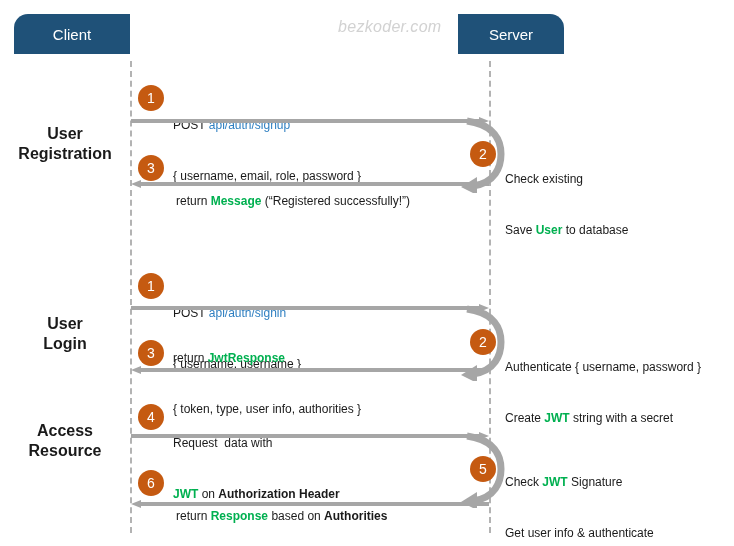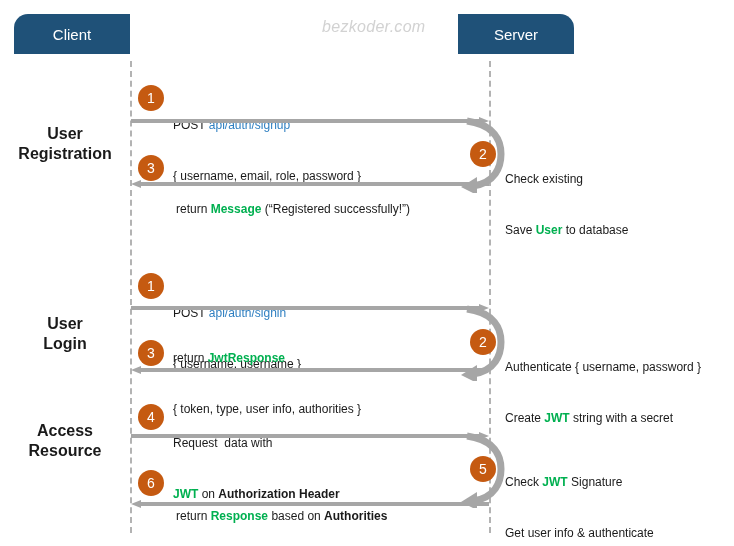--- a/index.html
+++ b/index.html
@@ -15,21 +15,21 @@
     position: relative;
     width: 734px;
     height: 546px;
     background: #ffffff;
     overflow: hidden;
   }
 
   
   .watermark {
     position: absolute;
-    left: 322px;
+    left: 338px;
     top: 18px;
     font-style: italic;
     font-size: 16px;
     color: #d2d2d2;
     letter-spacing: 0.3px;
     user-select: none;
   }
 
   
   .actor-box {
@@ -43,21 +43,21 @@
     align-items: center;
     justify-content: center;
   }
   .actor-client {
     left: 14px;
     width: 116px;
     border-top-left-radius: 14px;
   }
   .actor-server {
     left: 458px;
-    width: 116px;
+    width: 106px;
     border-top-right-radius: 14px;
   }
 
   
   .lifeline {
     position: absolute;
     top: 61px;
     height: 472px;
     width: 0;
     border-left: 2px dashed #b3b3b3;
@@ -184,21 +184,21 @@
       <polygon points="16,62 16,80 0,72" fill="#a6a6a6"></polygon>
     </svg>
   </div>
   <div class="badge" style="left:470px; top:141px;">2</div>
   <div class="msg" style="left:505px; top:137px;">
     <span class="ln">Check existing</span>
     <span class="ln"><span>Save </span><span class="c-green">User</span><span> to database</span></span>
   </div>
 
   <div class="badge" style="left:138px; top:155px;">3</div>
-  <div class="msg" style="left:176px; top:167px;">
+  <div class="msg" style="left:176px; top:159px;">
     <span class="ln"><span>return </span><span class="c-green">Message</span><span> (“Registered successfully!”)</span></span>
   </div>
   <div class="arrow to-left" style="left:131px; top:180px; width:358px;">
     <div class="shaft"></div>
     <div class="head"></div>
   </div>
 
   <div class="badge" style="left:138px; top:273px;">1</div>
   <div class="msg" style="left:173px; top:271px;">
     <span class="ln"><span>POST </span><span class="c-blue">api/auth/signin</span></span>

